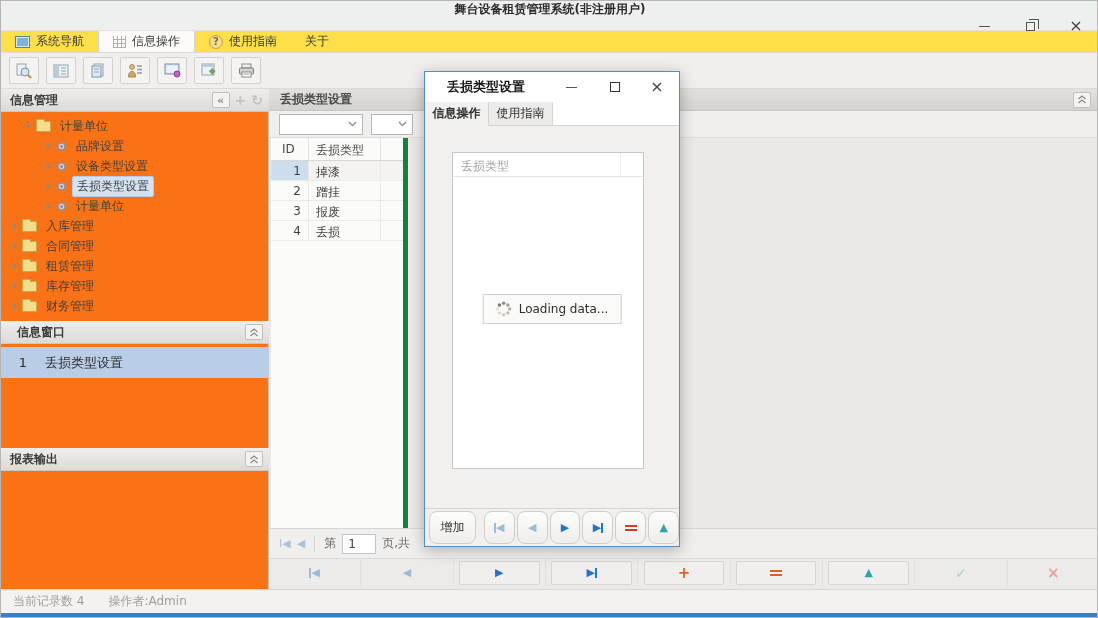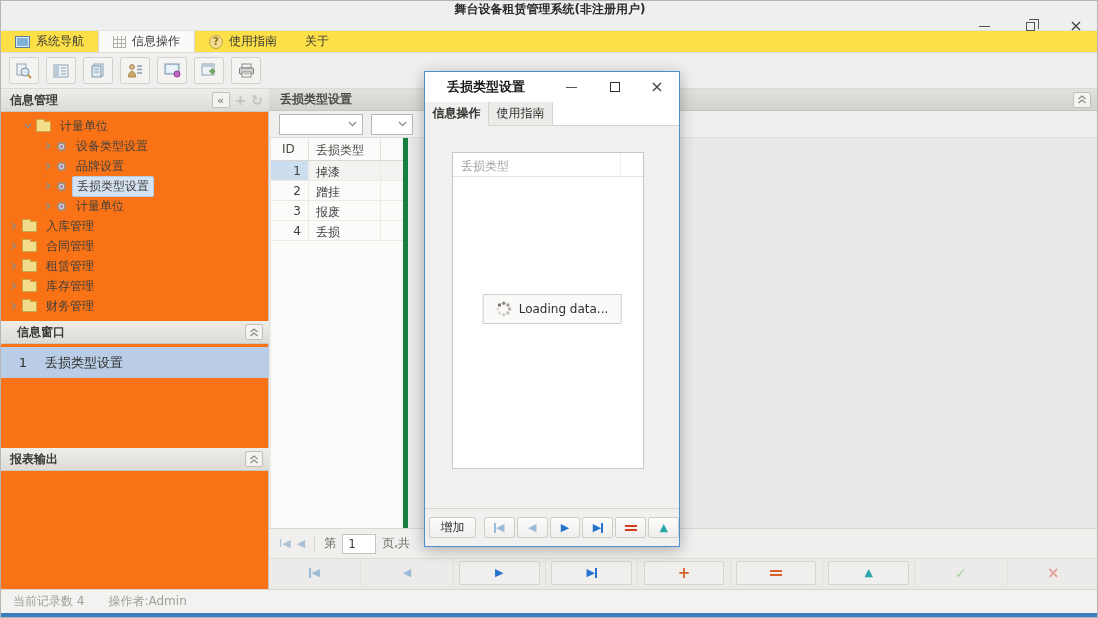--- a/index.html
+++ b/index.html
@@ -104,21 +104,21 @@
   .dlg-tabs { position:absolute; left:0; top:30px; width:100%; height:24px; background:#fff; border-bottom:1px solid #d5d4d1; display:flex; }
   .dlg-tab { width:64px; display:flex; align-items:center; justify-content:center; color:#2f2f2d; }
   .dlg-tab.active { background:#f1f0ee; border-right:1px solid #d5d4d1; border-bottom:1px solid #f1f0ee; margin-bottom:-1px; font-weight:bold; }
   .dlg-tab.idle { background:#eceBe9; background:#ecebe9; border-right:1px solid #d5d4d1; }
   .dlg-grid { position:absolute; left:27px; top:80px; width:192px; height:317px; background:#fff; border:1px solid #c9c8c5; }
   .dlg-grid-head { height:24px; border-bottom:1px solid #e6e4e1; display:flex; color:#a3a29e; }
   .dlg-grid-head .gc1 { flex:1; padding:5px 0 0 8px; border-right:1px solid #eeedeb; }
   .dlg-grid-head .gc2 { width:22px; }
   .loading-box { position:absolute; left:50%; top:222px; transform:translateX(-50%); background:#fafaf9; border:1px solid #d0cfcc; height:30px; display:flex; align-items:center; gap:7px; padding:0 12px; white-space:nowrap; color:#2f2f2d; }
   .dlg-btnbar { position:absolute; left:0; bottom:0; width:100%; height:38px; border-top:1px solid #d5d4d1; background:#f1f0ee; display:flex; align-items:center; padding-left:4px; gap:2px; }
-  .dlg-btn { height:21px; background:linear-gradient(#fcfcfb,#efeeec); border:1px solid #cfcecb; border-radius:2px; display:flex; align-items:center; justify-content:center; color:#2f2f2d; }
+  .dlg-btn { height:33px; background:linear-gradient(#fcfcfb,#efeeec); border:1px solid #cfcecb; border-radius:8px; display:flex; align-items:center; justify-content:center; color:#2f2f2d; }
   .dlg-btn.add { width:47px; margin-right:6px; }
   .dlg-btn.nv { width:31px; }
 
   .c-blue { color:#2473cf; } .c-dblue { color:#9cbbd8; }
   .b-blue { background:#2473cf; } .b-dblue { background:#9cbbd8; }
 </style>
 </head>
 <body>
 
 <div class="app">
@@ -239,34 +239,34 @@
         <span class="tw">
             <svg width="6" height="8" viewBox="0 0 6 8">
               <path d="M1 1 L4.6 4 L1 7" fill="none" stroke="#8a8a86" stroke-width="1.4"></path>
             </svg>
           </span>
         <svg class="gear" width="13" height="13" viewBox="0 0 13 13">
             <circle cx="6.5" cy="6.5" r="3.4" fill="#cfcecb" stroke="#8f8e8a"></circle>
             <path d="M6.5 1 v2 M6.5 10 v2 M1 6.5 h2 M10 6.5 h2 M2.6 2.6 l1.4 1.4 M9 9 l1.4 1.4 M10.4 2.6 L9 4 M4 9 l-1.4 1.4" stroke="#8f8e8a" stroke-width="1.2"></path>
             <circle cx="6.5" cy="6.5" r="1.3" fill="#9a6ab0"></circle>
           </svg>
-        <span class="lbl">设备类型设置</span>
+        <span class="lbl">品牌设置</span>
       </div>
       <div class="tree-row" style="padding-left:40px;">
         <span class="tw">
             <svg width="6" height="8" viewBox="0 0 6 8">
               <path d="M1 1 L4.6 4 L1 7" fill="none" stroke="#8a8a86" stroke-width="1.4"></path>
             </svg>
           </span>
         <svg class="gear" width="13" height="13" viewBox="0 0 13 13">
             <circle cx="6.5" cy="6.5" r="3.4" fill="#cfcecb" stroke="#8f8e8a"></circle>
             <path d="M6.5 1 v2 M6.5 10 v2 M1 6.5 h2 M10 6.5 h2 M2.6 2.6 l1.4 1.4 M9 9 l1.4 1.4 M10.4 2.6 L9 4 M4 9 l-1.4 1.4" stroke="#8f8e8a" stroke-width="1.2"></path>
             <circle cx="6.5" cy="6.5" r="1.3" fill="#9a6ab0"></circle>
           </svg>
-        <span class="lbl">品牌设置</span>
+        <span class="lbl">设备类型设置</span>
       </div>
       <div class="tree-row selected" style="padding-left:40px;">
         <span class="tw">
             <svg width="6" height="8" viewBox="0 0 6 8">
               <path d="M1 1 L4.6 4 L1 7" fill="none" stroke="#8a8a86" stroke-width="1.4"></path>
             </svg>
           </span>
         <svg class="gear" width="13" height="13" viewBox="0 0 13 13">
             <circle cx="6.5" cy="6.5" r="3.4" fill="#cfcecb" stroke="#8f8e8a"></circle>
             <path d="M6.5 1 v2 M6.5 10 v2 M1 6.5 h2 M10 6.5 h2 M2.6 2.6 l1.4 1.4 M9 9 l1.4 1.4 M10.4 2.6 L9 4 M4 9 l-1.4 1.4" stroke="#8f8e8a" stroke-width="1.2"></path>

